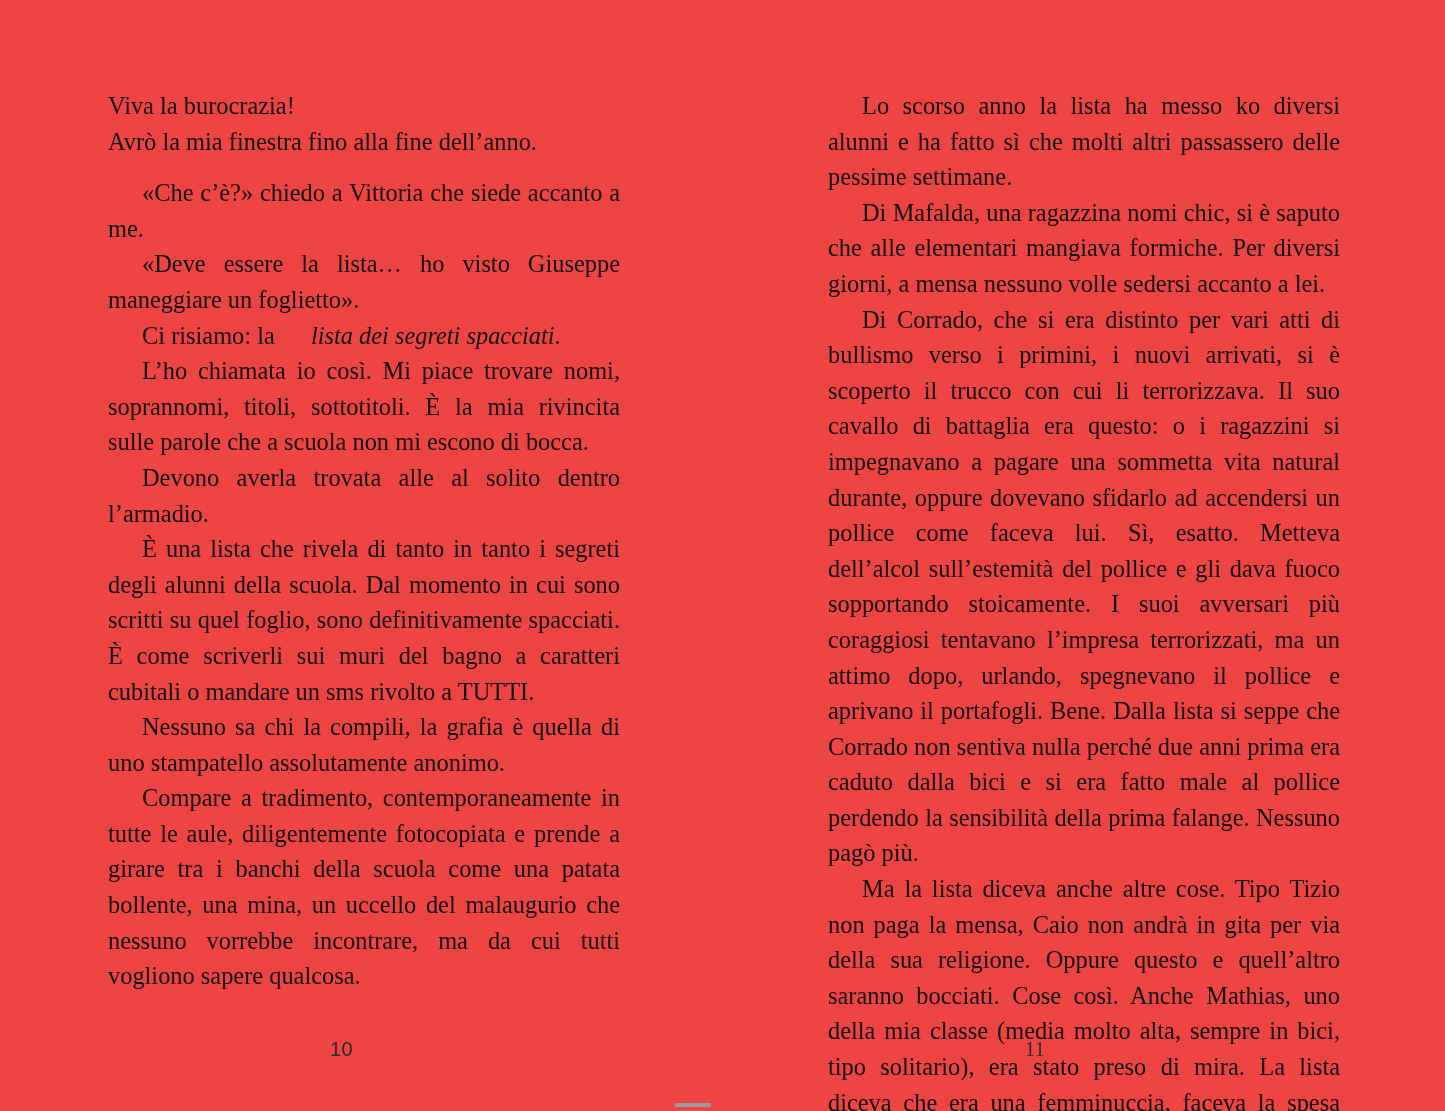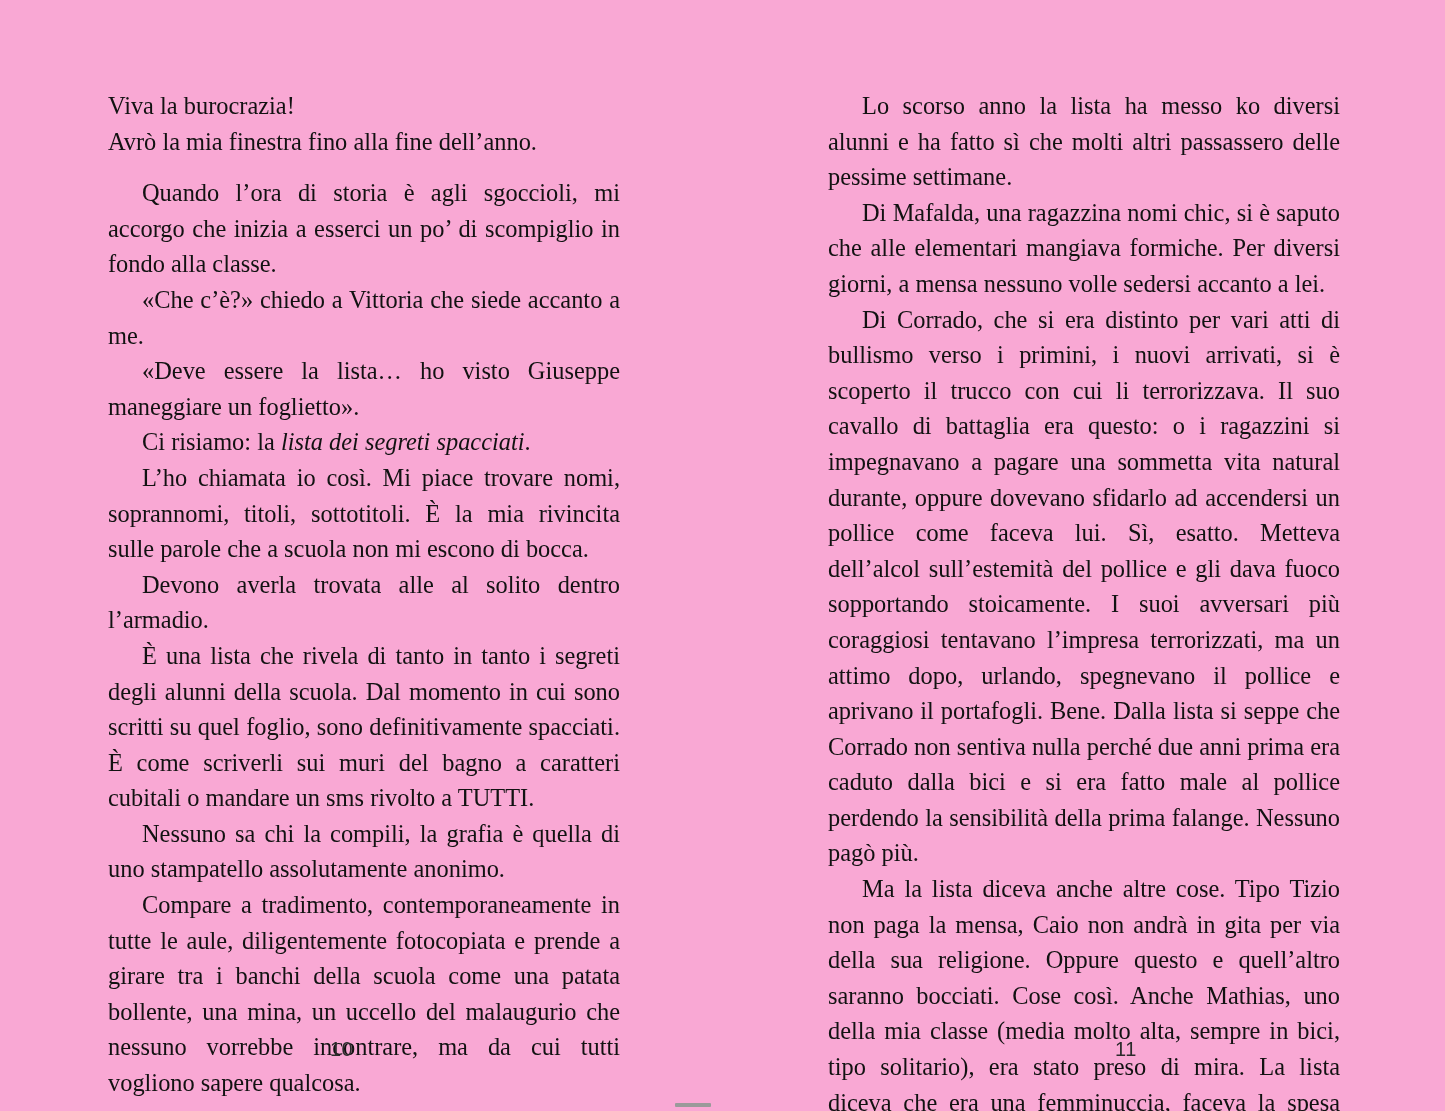--- a/index.html
+++ b/index.html
@@ -4,21 +4,21 @@
 <style>
   html, body {
     margin: 0;
     padding: 0;
     background: #ffffff;
   }
   .page-spread {
     position: relative;
     width: 1445px;
     height: 1111px;
-    background: #f9a8d4;
+    background: #ef4444;
     overflow: hidden;
     font-family: "Liberation Serif", "DejaVu Serif", serif;
     color: #111111;
   }
   .column {
     position: absolute;
     top: 88px;
     width: 512px;
     font-size: 24.4px;
     line-height: 35.6px;
@@ -31,51 +31,51 @@
   .column-right { left: 828px; }
 
   .para {
     margin: 0;
     text-indent: 34px;
   }
   .para.noindent { text-indent: 0; }
   .para.gap-after { margin-bottom: 16px; }
 
   .para em {
+    margin-left: 30px;
   }
 
   .folio {
     position: absolute;
     font-family: "Liberation Sans", "DejaVu Sans", sans-serif;
     font-size: 20px;
     color: #2b2b2b;
     letter-spacing: 0.5px;
   }
   .folio-left  { left: 330px; top: 1038px; }
-  .folio-right { left: 1115px; top: 1038px; }
+  .folio-right { left: 1025px; top: 1038px; font-family: Liberation Serif, serif; }
 
   .gutter-mark {
     position: absolute;
     left: 675px;
     top: 1103px;
     width: 36px;
     height: 4px;
     background: #9a9a9a;
     border-radius: 1px;
   }
 </style>
 </head>
 <body>
 
 <div class="page-spread">
 
   <div class="column column-left">
     <p class="para noindent">Viva la burocrazia!</p>
     <p class="para noindent gap-after">Avrò la mia finestra fino alla fine dell’anno.</p>
-    <p class="para">Quando l’ora di storia è agli sgoccioli, mi accorgo che inizia a esserci un po’ di scompiglio in fondo alla classe.</p>
     <p class="para">«Che c’è?» chiedo a Vittoria che siede accanto a me.</p>
     <p class="para">«Deve essere la lista… ho visto Giuseppe maneggiare un foglietto».</p>
     <p class="para"><span>Ci risiamo: la </span><em>lista dei segreti spacciati</em><span>.</span></p>
     <p class="para">L’ho chiamata io così. Mi piace trovare nomi, soprannomi, titoli, sottotitoli. È la mia rivincita sulle parole che a scuola non mi escono di bocca.</p>
     <p class="para">Devono averla trovata alle al solito dentro l’armadio.</p>
     <p class="para">È una lista che rivela di tanto in tanto i segreti degli alunni della scuola. Dal momento in cui sono scritti su quel foglio, sono definitivamente spacciati. È come scriverli sui muri del bagno a caratteri cubitali o mandare un sms rivolto a TUTTI.</p>
     <p class="para">Nessuno sa chi la compili, la grafia è quella di uno stampatello assolutamente anonimo.</p>
     <p class="para">Compare a tradimento, contemporaneamente in tutte le aule, diligentemente fotocopiata e prende a girare tra i banchi della scuola come una patata bollente, una mina, un uccello del malaugurio che nessuno vorrebbe incontrare, ma da cui tutti vogliono sapere qualcosa.</p>
 
   </div>

